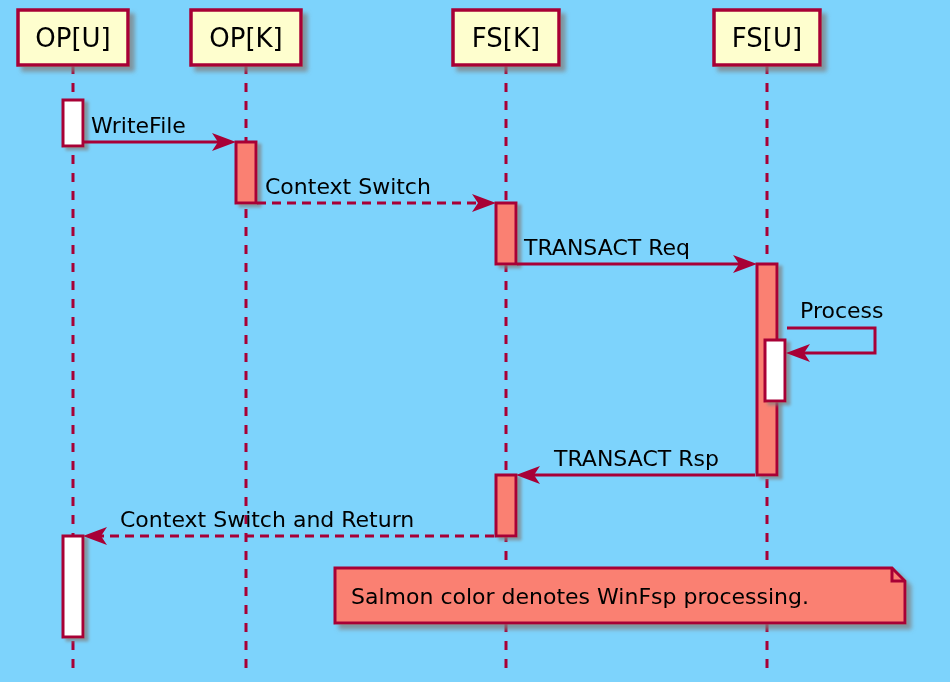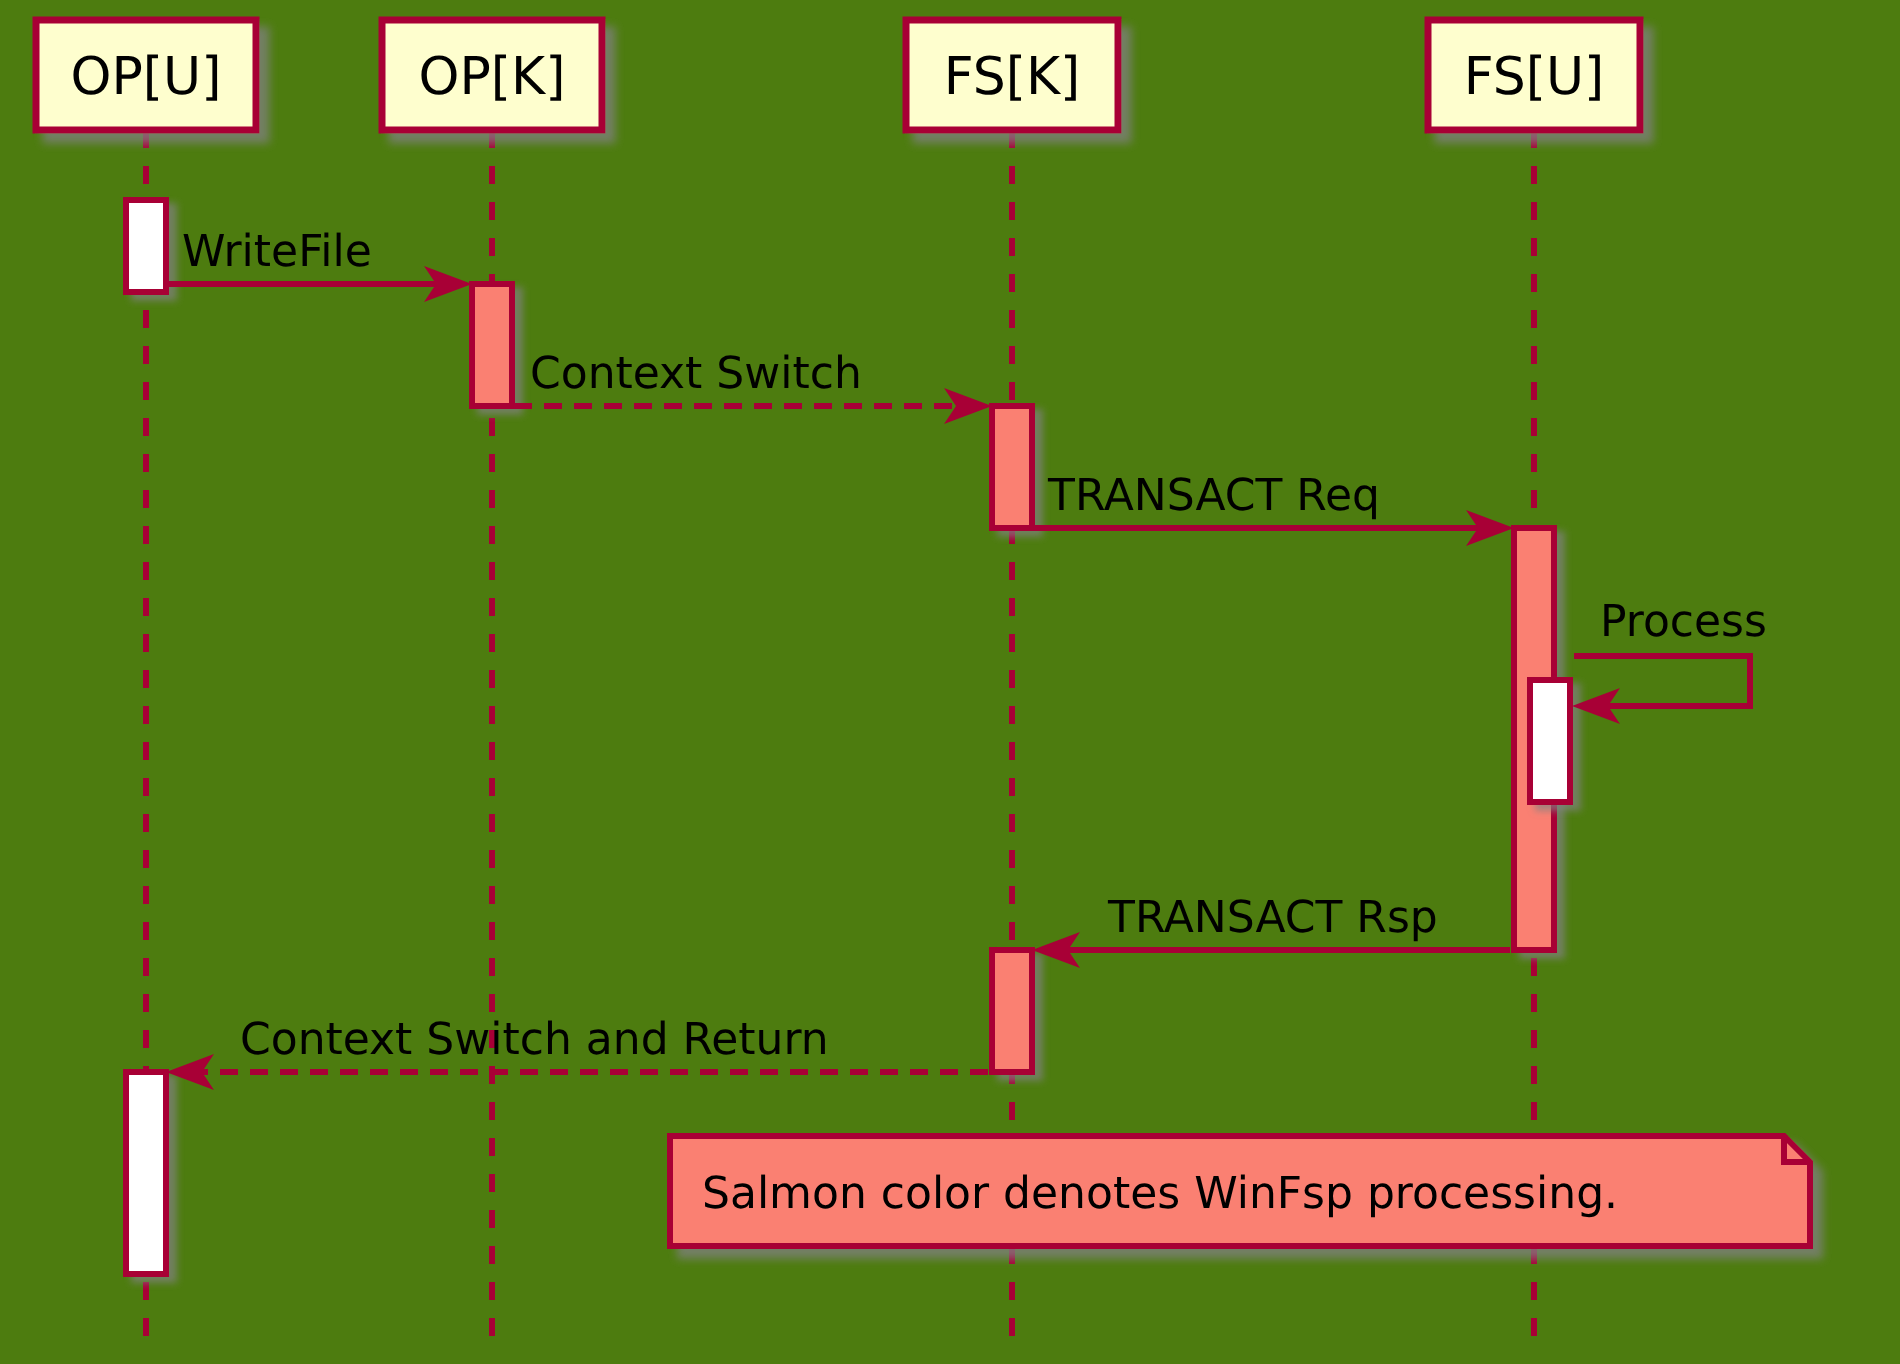--- a/index.html
+++ b/index.html
@@ -7,21 +7,21 @@
     padding: 0;
     background: #ffffff;
   }
   body {
     font-family: "DejaVu Sans", "Liberation Sans", sans-serif;
   }
   #diagram-root {
     position: relative;
     width: 950px;
     height: 682px;
-    background: #4d7c0f;
+    background: #7dd3fc;
     overflow: hidden;
   }
   #uml-svg {
     position: absolute;
     left: 0;
     top: 0;
   }
   .participant-label,
   .message-label,
   .note-label {

